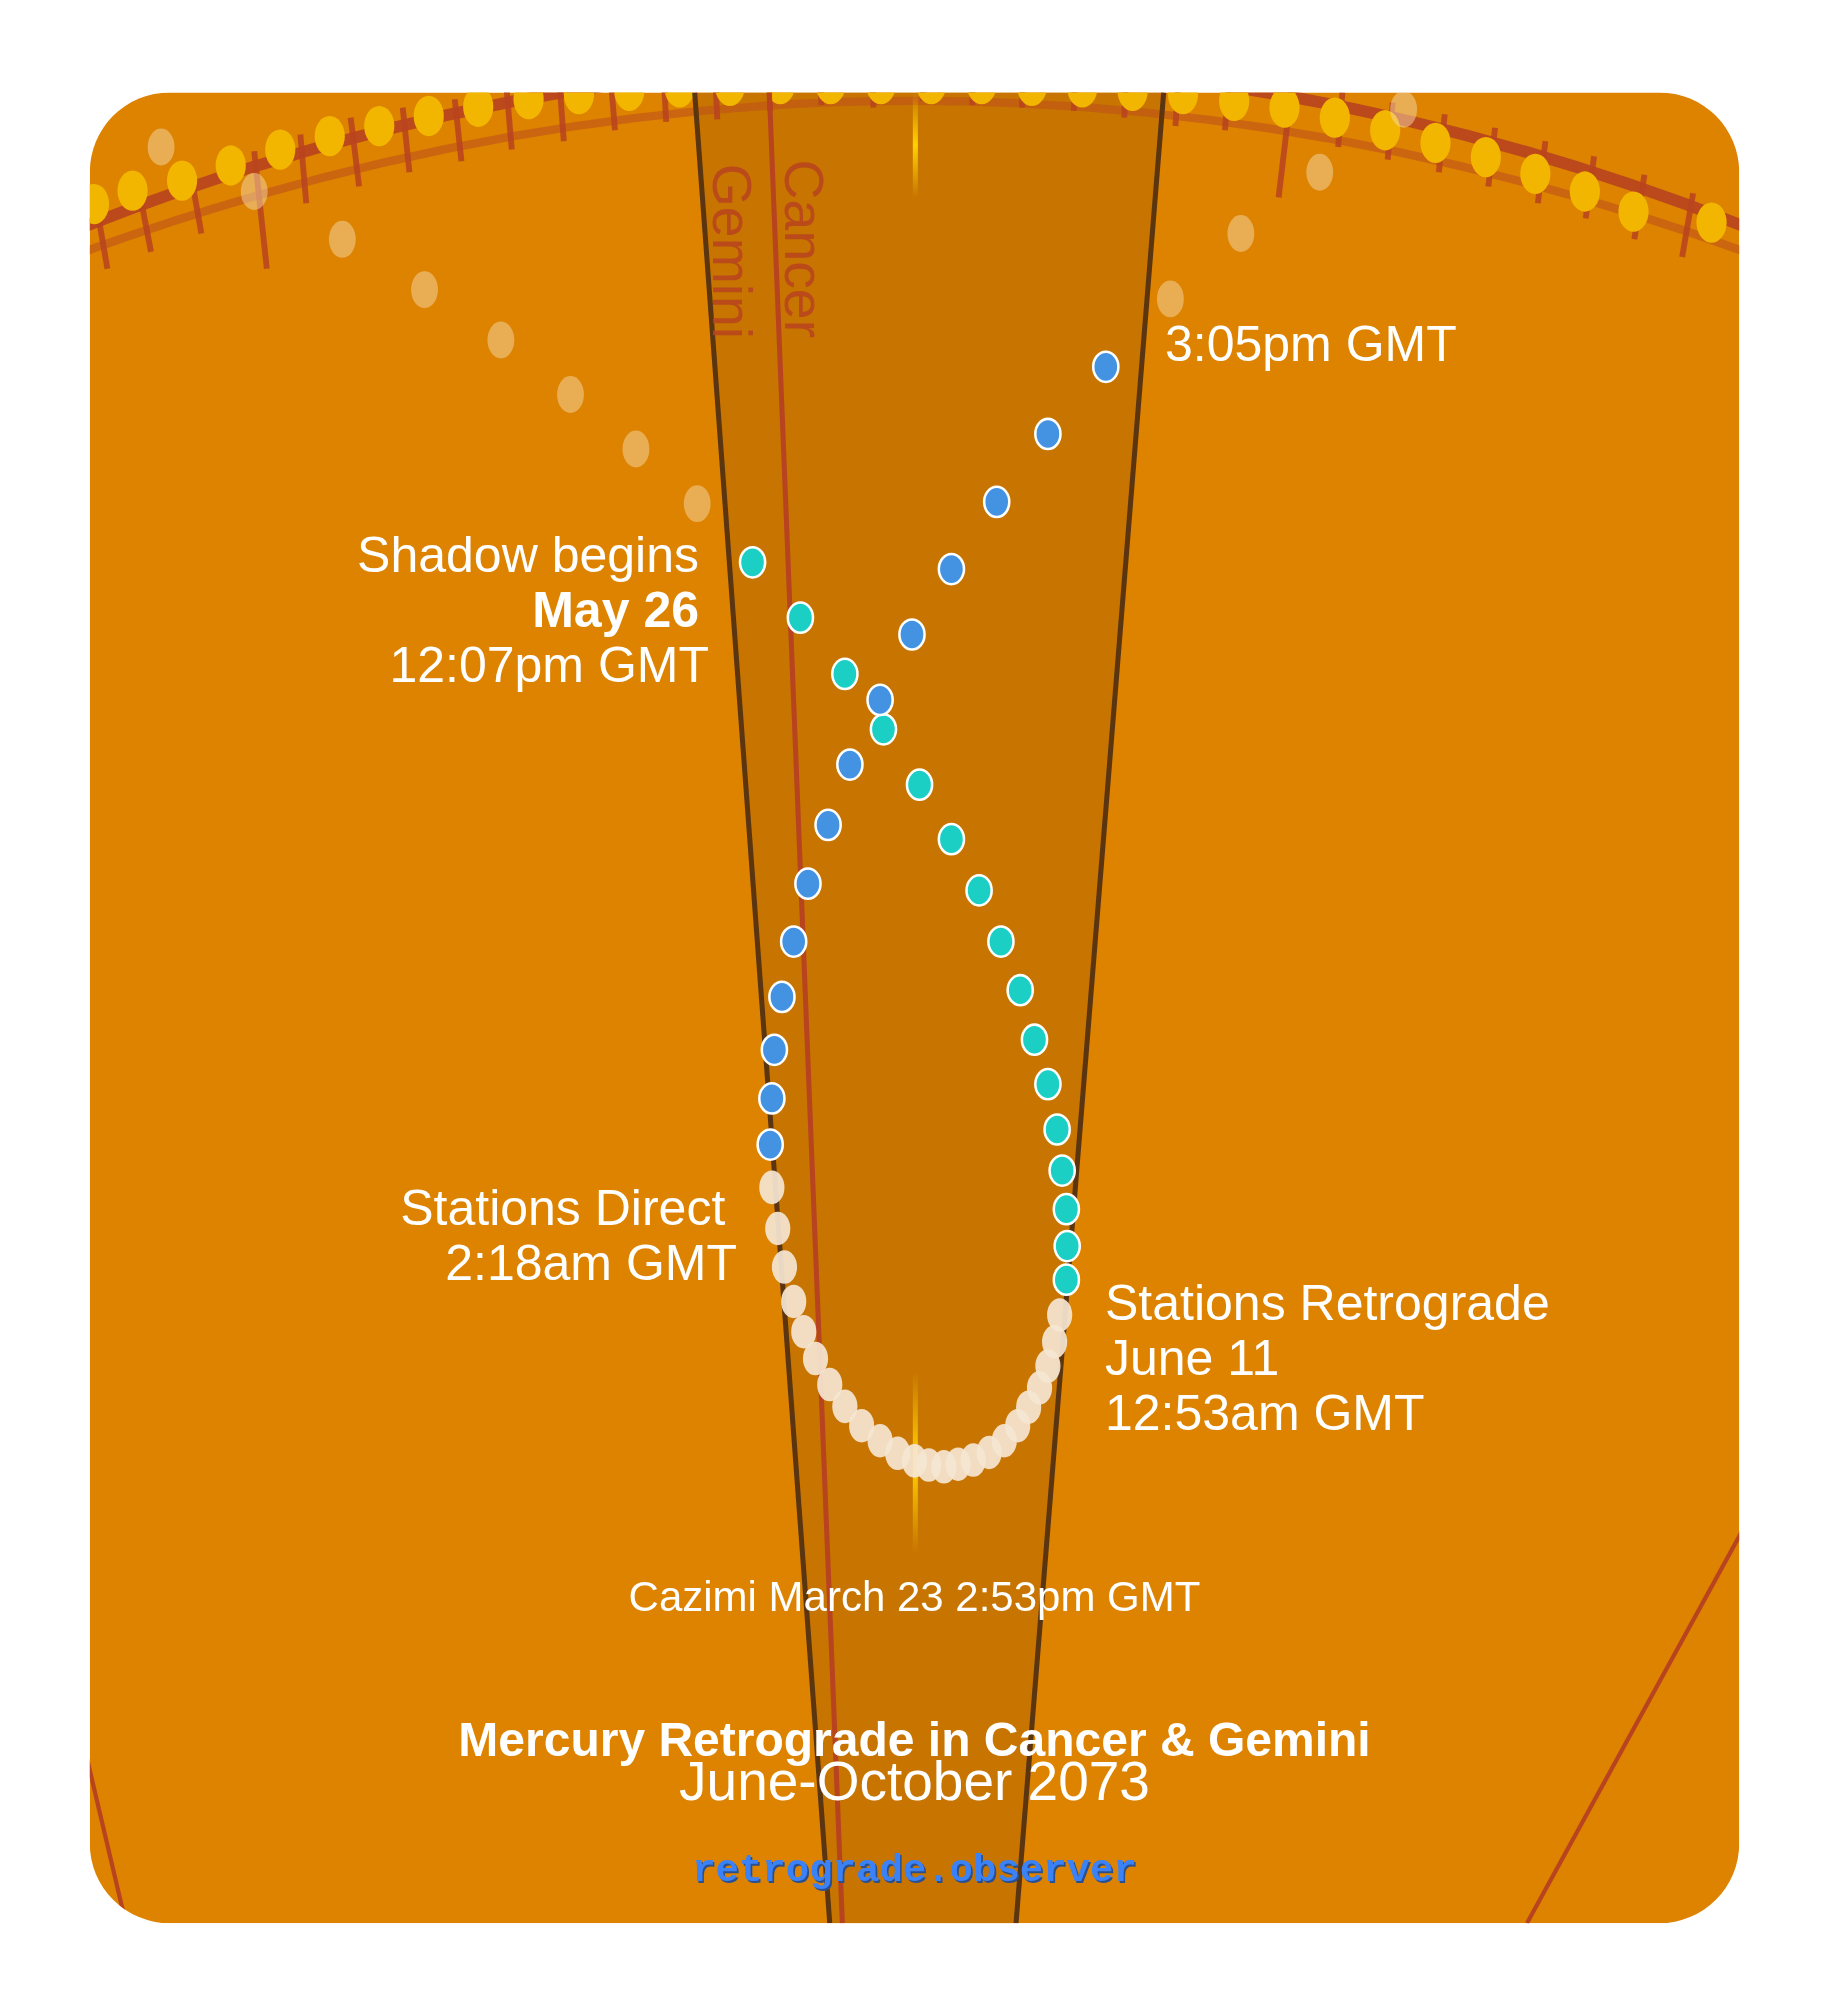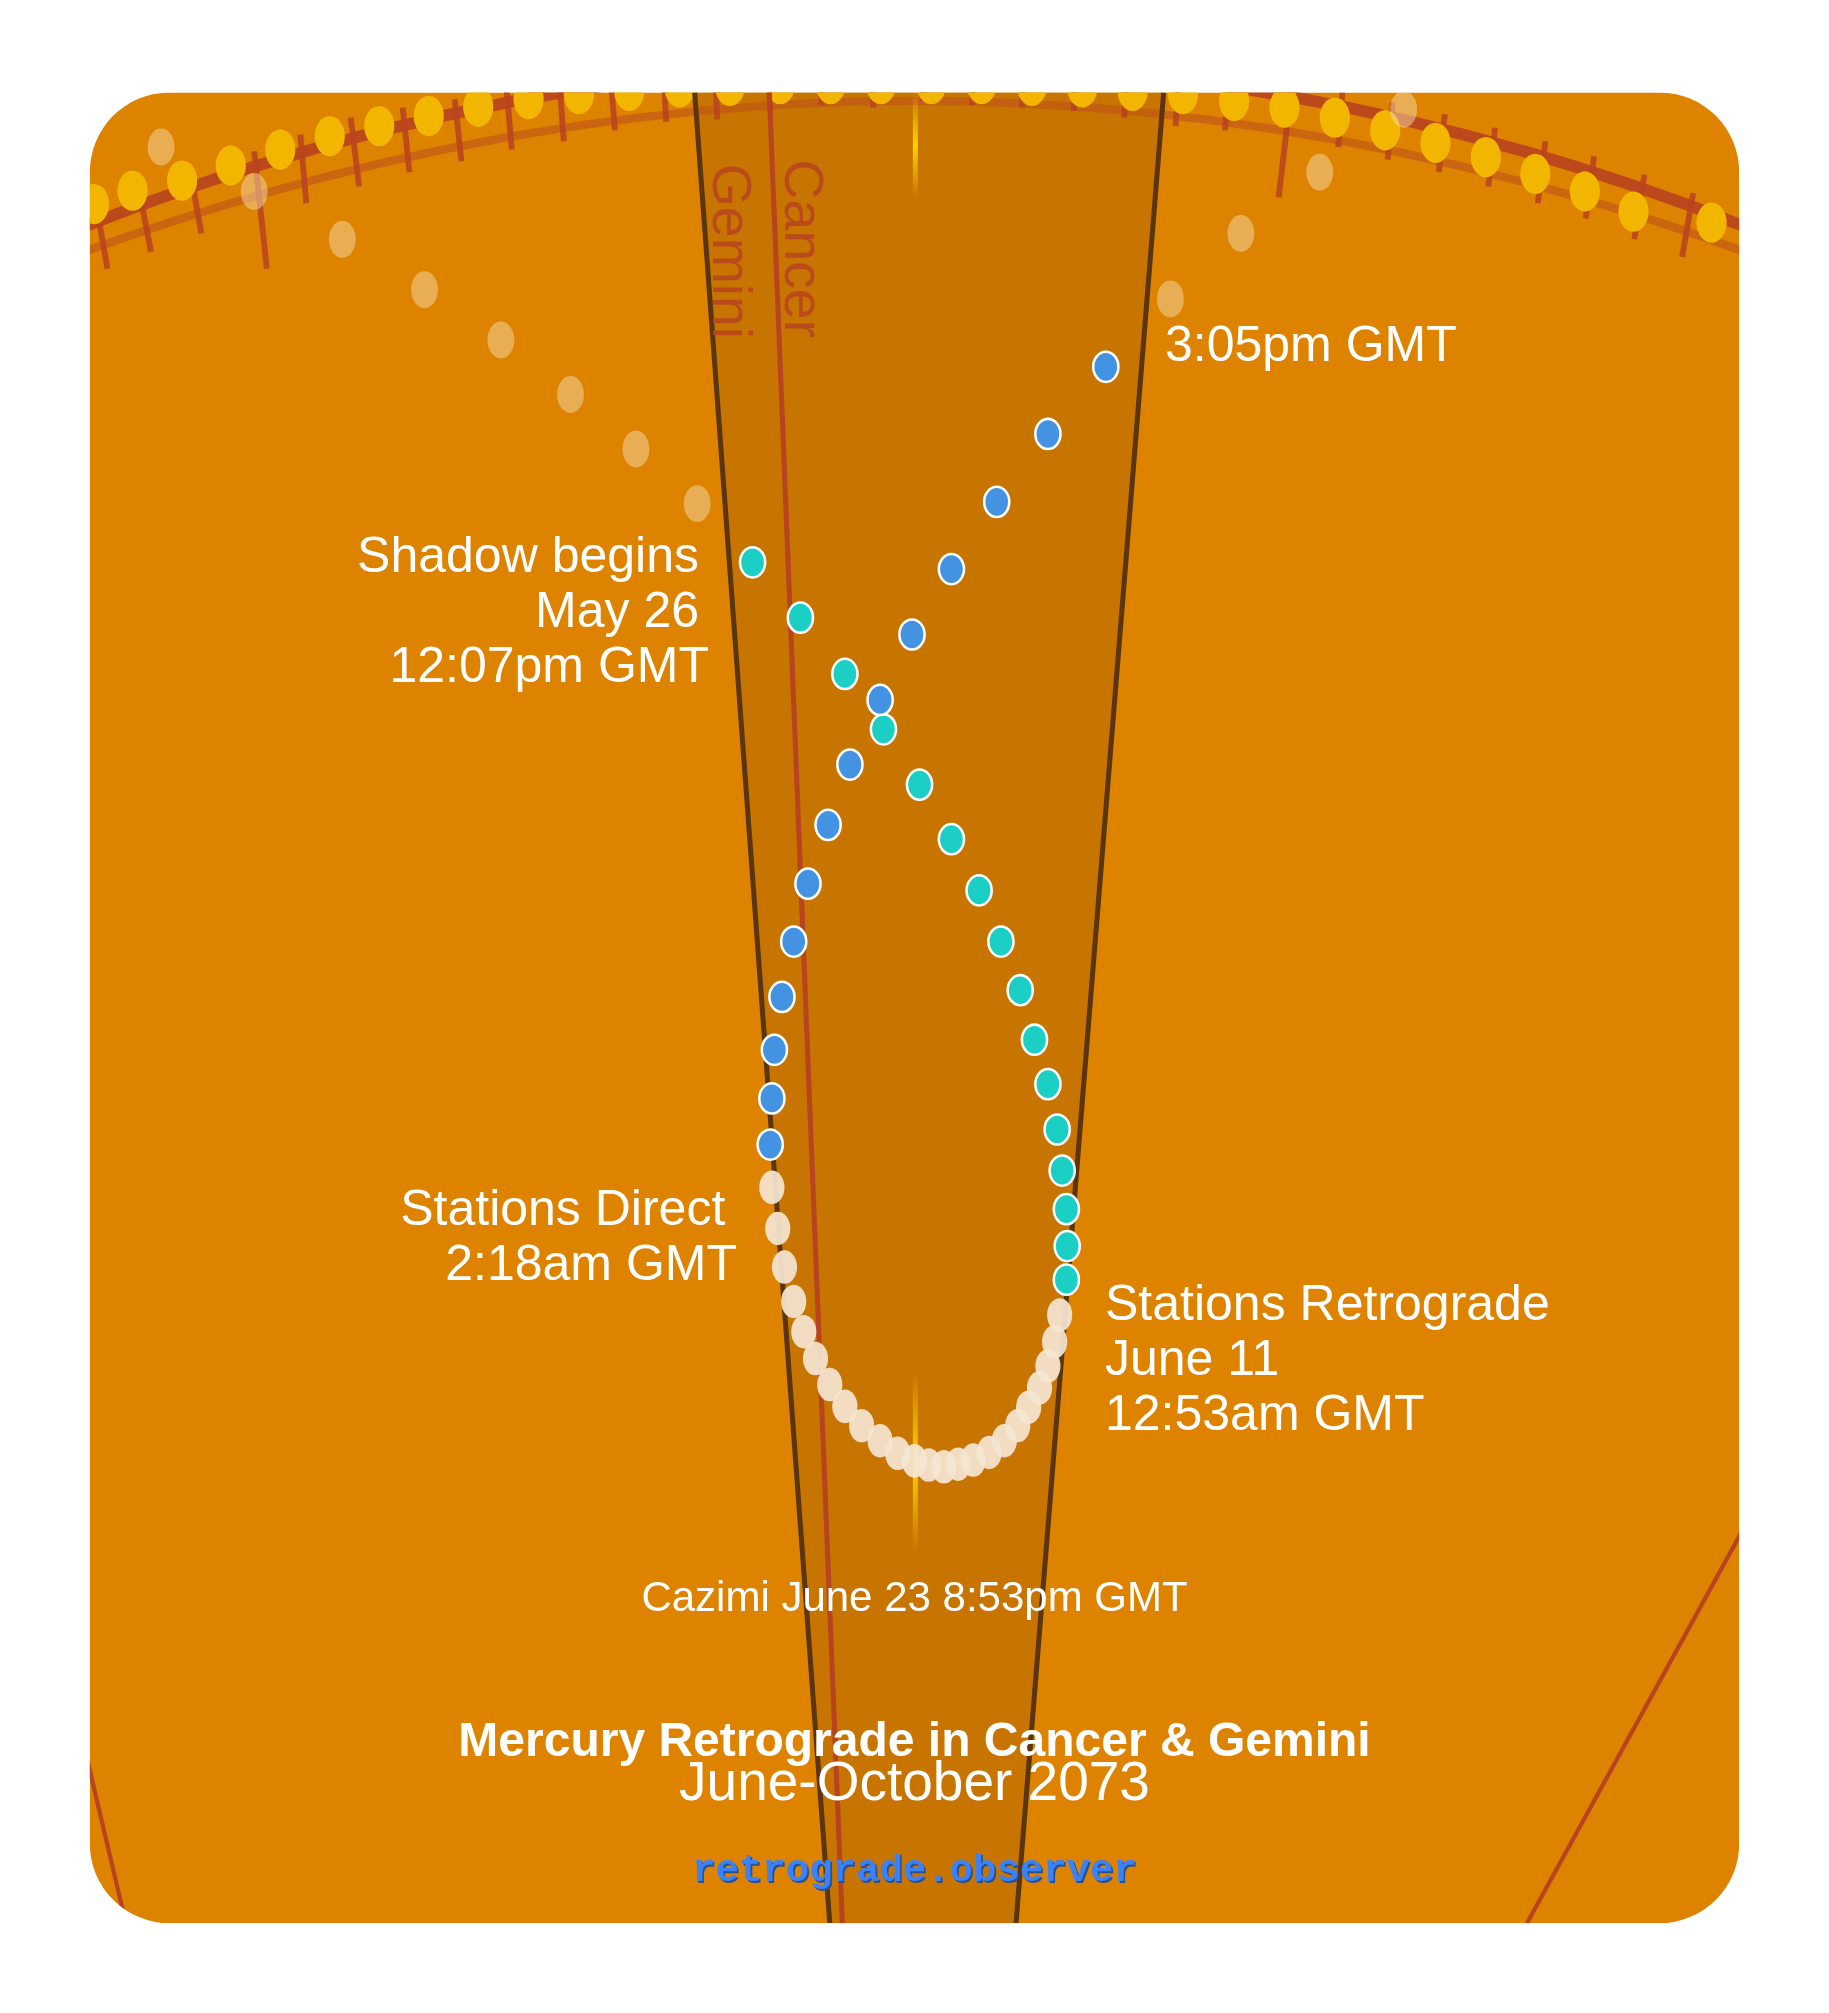--- a/index.html
+++ b/index.html
@@ -203,32 +203,32 @@
     </g>
   </g>
 </svg>
 
 <div class="lbl" style="left:1165px; top:317px;">
   <div>3:05pm GMT</div>
 </div>
 
 <div class="lbl right" style="right:1120px; top:528px;">
   <div style="margin-right:10px;margin-left:35px;">Shadow begins</div>
-  <div style="margin-right:10px;">May 26</div>
+  <div style="margin-right:10px;font-weight:bold;">May 26</div>
   <div>12:07pm GMT</div>
 </div>
 
 <div class="lbl right" style="right:1092px; top:1181px;">
   <div style="margin-right:11.7px;">Stations Direct</div>
   <div>2:18am GMT</div>
 </div>
 
 <div class="lbl" style="left:1105px; top:1276px;">
   <div>Stations Retrograde</div>
   <div>June 11</div>
   <div>12:53am GMT</div>
 </div>
 
-<div class="center" id="cazimi">Cazimi June 23 8:53pm GMT</div>
+<div class="center" id="cazimi">Cazimi March 23 2:53pm GMT</div>
 <div class="center" id="title">Mercury Retrograde in Cancer &amp; Gemini</div>
 <div class="center" id="subtitle">June-October 2073</div>
 <div class="center" id="site">retrograde.observer</div>
 
 
 </body></html>

